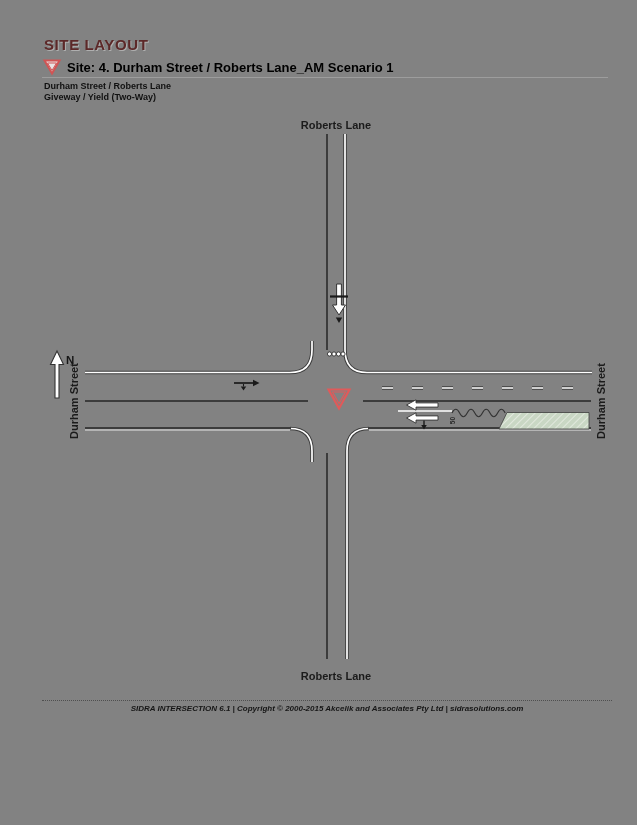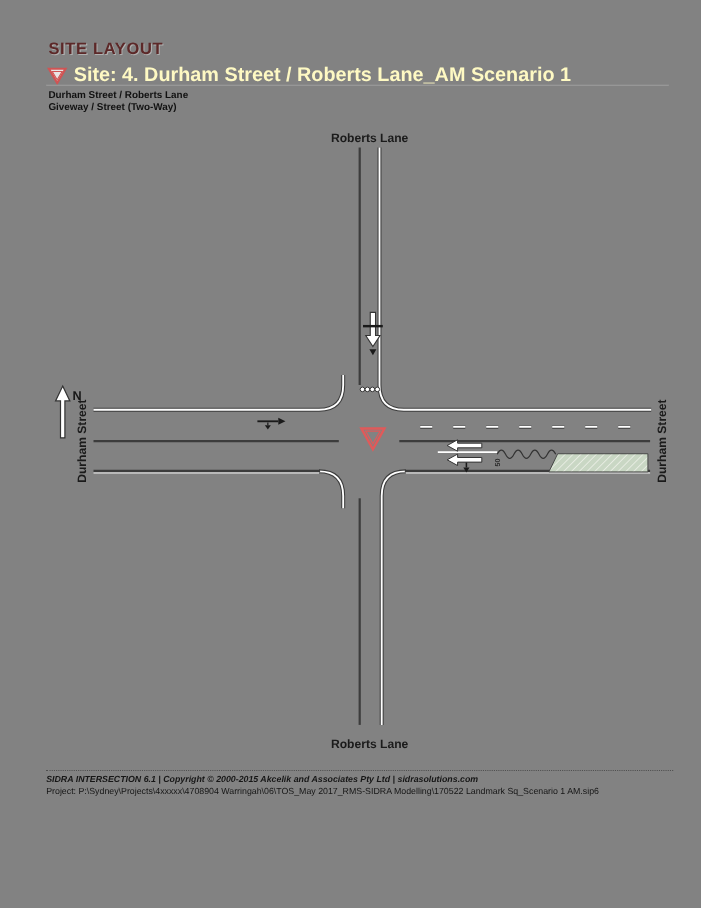--- a/index.html
+++ b/index.html
@@ -1,22 +1,22 @@
 <!DOCTYPE html>
 <html><head>
 <meta charset="utf-8">
 <style>
   html,body{margin:0;padding:0;background:#828282;}
   #page{position:relative;width:637px;height:825px;background:#828282;
-        font-family:"Liberation Sans",sans-serif;overflow:hidden;}
+        font-family:"Liberation Sans",sans-serif;overflow:hidden;text-align:center;}
   .abs{position:absolute;}
   #title{left:44px;top:36px;font-size:15px;font-weight:bold;color:#5c2828;
          letter-spacing:.6px;text-shadow:1px 1px 0 rgba(214,214,214,.55);white-space:nowrap;}
   #siteRow{left:42px;top:58px;display:flex;align-items:center;gap:5px;}
-  #siteText{font-size:18px;font-weight:bold;color:#fef9c3;white-space:nowrap;}
+  #siteText{font-size:13px;font-weight:bold;color:#000000;white-space:nowrap;}
   #hdrRule{left:42px;top:77px;width:566px;height:0;border-top:1px solid #9d9d9d;}
   .sub{left:44px;font-size:9px;font-weight:bold;color:#111;white-space:nowrap;}
   #footer{left:42px;top:700px;width:570px;border-top:1px dotted #4f4f4f;
           padding-top:3px;color:#161616;}
   #footer div{font-size:8px;line-height:10.6px;white-space:nowrap;}
   #f1{font-weight:bold;font-style:italic;}
   svg text{font-family:"Liberation Sans",sans-serif;}
 </style>
 </head>
 <body>
@@ -28,21 +28,21 @@
   <div class="abs" id="siteRow">
     <svg width="20" height="18">
       <polygon points="2.5,2.5 17.5,2.5 10,15.5" fill="#e9e4e4" stroke="#d05454" stroke-width="2"></polygon>
       <polygon points="5.5,5 14.5,5 10,12.5" fill="none" stroke="#d05454" stroke-width="1"></polygon>
     </svg>
     <span id="siteText">Site: 4. Durham Street / Roberts Lane_AM Scenario 1</span>
   </div>
 
   <div class="abs" id="hdrRule"></div>
   <div class="abs sub" style="top:81px">Durham Street / Roberts Lane</div>
-  <div class="abs sub" style="top:92px">Giveway / Street (Two-Way)</div>
+  <div class="abs sub" style="top:92px">Giveway / Yield (Two-Way)</div>
 
   <svg class="abs" style="left:0;top:108px" width="637" height="592" viewBox="0 108 637 592">
     <defs>
       <pattern id="hatch" width="5" height="5" patternUnits="userSpaceOnUse" patternTransform="rotate(45)">
         <rect width="5" height="5" fill="#c9d7c4"></rect>
         <line x1="0" y1="0" x2="0" y2="5" stroke="#eef2ea" stroke-width="1.4"></line>
       </pattern>
     </defs>
 
     <g stroke="#3c3c3c" stroke-width="3.6" fill="none">
@@ -117,16 +117,15 @@
     <text x="336" y="129" text-anchor="middle" font-size="11" font-weight="bold" fill="#1b1b1b">Roberts Lane</text>
     <text x="336" y="680" text-anchor="middle" font-size="11" font-weight="bold" fill="#1b1b1b">Roberts Lane</text>
     <text x="74" y="405" transform="rotate(-90 74 401)" text-anchor="middle" font-size="11" font-weight="bold" fill="#1b1b1b">Durham Street</text>
     <text x="601" y="405" transform="rotate(-90 601 401)" text-anchor="middle" font-size="11" font-weight="bold" fill="#1b1b1b">Durham Street</text>
 
     <text x="452" y="423" transform="rotate(-90 452 420.5)" text-anchor="middle" font-size="6.5" font-weight="bold" fill="#2a2a2a">50</text>
   </svg>
 
   <div class="abs" id="footer">
     <div id="f1">SIDRA INTERSECTION 6.1 | Copyright © 2000-2015 Akcelik and Associates Pty Ltd | sidrasolutions.com</div>
-    <div>Project: P:\Sydney\Projects\4xxxxx\4708904 Warringah\06\TOS_May 2017_RMS-SIDRA Modelling\170522 Landmark Sq_Scenario 1 AM.sip6</div>
   </div>
 
 </div>
 
 </body></html>

